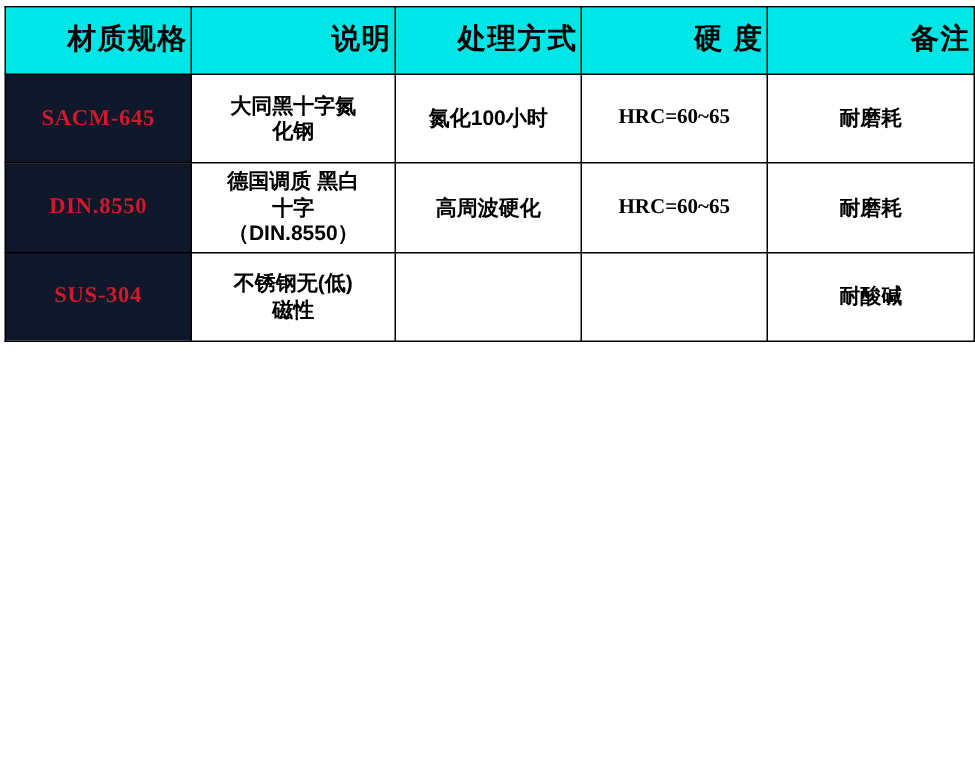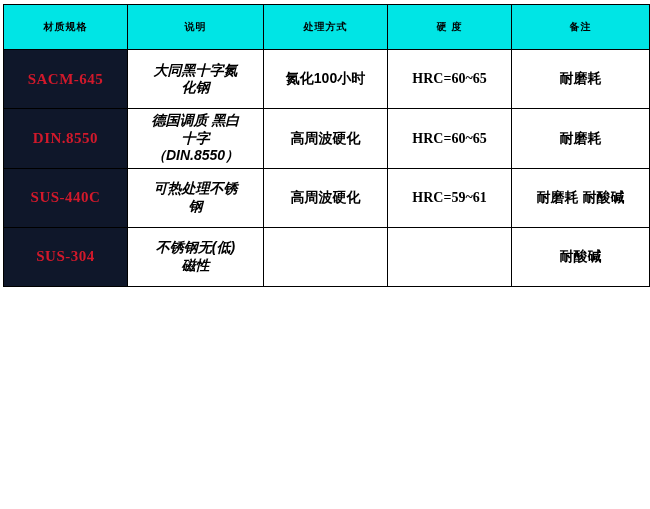--- a/index.html
+++ b/index.html
@@ -25,40 +25,41 @@
     vertical-align: middle;
     padding: 3px 2px;
     line-height: 1.25;
     font-size: 14px;
     font-weight: bold;
     color: #000000;
   }
   #spec-table thead th {
     background: #00e5e5;
     height: 38px;
-    font-size: 10px;
+    font-size: 19px;
     letter-spacing: 1px;
+    text-align: right;
   }
   #spec-table tbody tr td {
     background: #ffffff;
     height: 52px;
   }
   #spec-table tbody tr td.mat {
     background: #0f172a;
     color: #d1192b;
     font-family: "Liberation Serif", serif;
     font-size: 15px;
     letter-spacing: 0.5px;
   }
   .col-mat   { width: 124px; }
   .col-desc  { width: 136px; }
   .col-proc  { width: 124px; }
   .col-hard  { width: 124px; }
   .col-note  { width: 138px; }
-  .cell-desc { font-size: 14px; font-style: italic; }
+  .cell-desc { font-size: 14px; }
   .cell-hard { font-family: Liberation Serif, serif; font-size: 14px; }
 </style>
 </head>
 <body>
 
 <table id="spec-table">
   <colgroup>
     <col class="col-mat">
     <col class="col-desc">
     <col class="col-proc">
@@ -83,27 +84,20 @@
         <td class="cell-note">耐磨耗</td>
       </tr>
       <tr>
         <td class="mat">DIN.8550</td>
         <td class="cell-desc">德国调质 黑白<br>十字<br>（DIN.8550）</td>
         <td class="cell-proc">高周波硬化</td>
         <td class="cell-hard">HRC=60~65</td>
         <td class="cell-note">耐磨耗</td>
       </tr>
       <tr>
-        <td class="mat">SUS-440C</td>
-        <td class="cell-desc">可热处理不锈<br>钢</td>
-        <td class="cell-proc">高周波硬化</td>
-        <td class="cell-hard">HRC=59~61</td>
-        <td class="cell-note">耐磨耗 耐酸碱</td>
-      </tr>
-      <tr>
         <td class="mat">SUS-304</td>
         <td class="cell-desc">不锈钢无(低)<br>磁性</td>
         <td class="cell-proc"></td>
         <td class="cell-hard"></td>
         <td class="cell-note">耐酸碱</td>
       </tr>
     </tbody>
 </table>
 
 </body></html>

